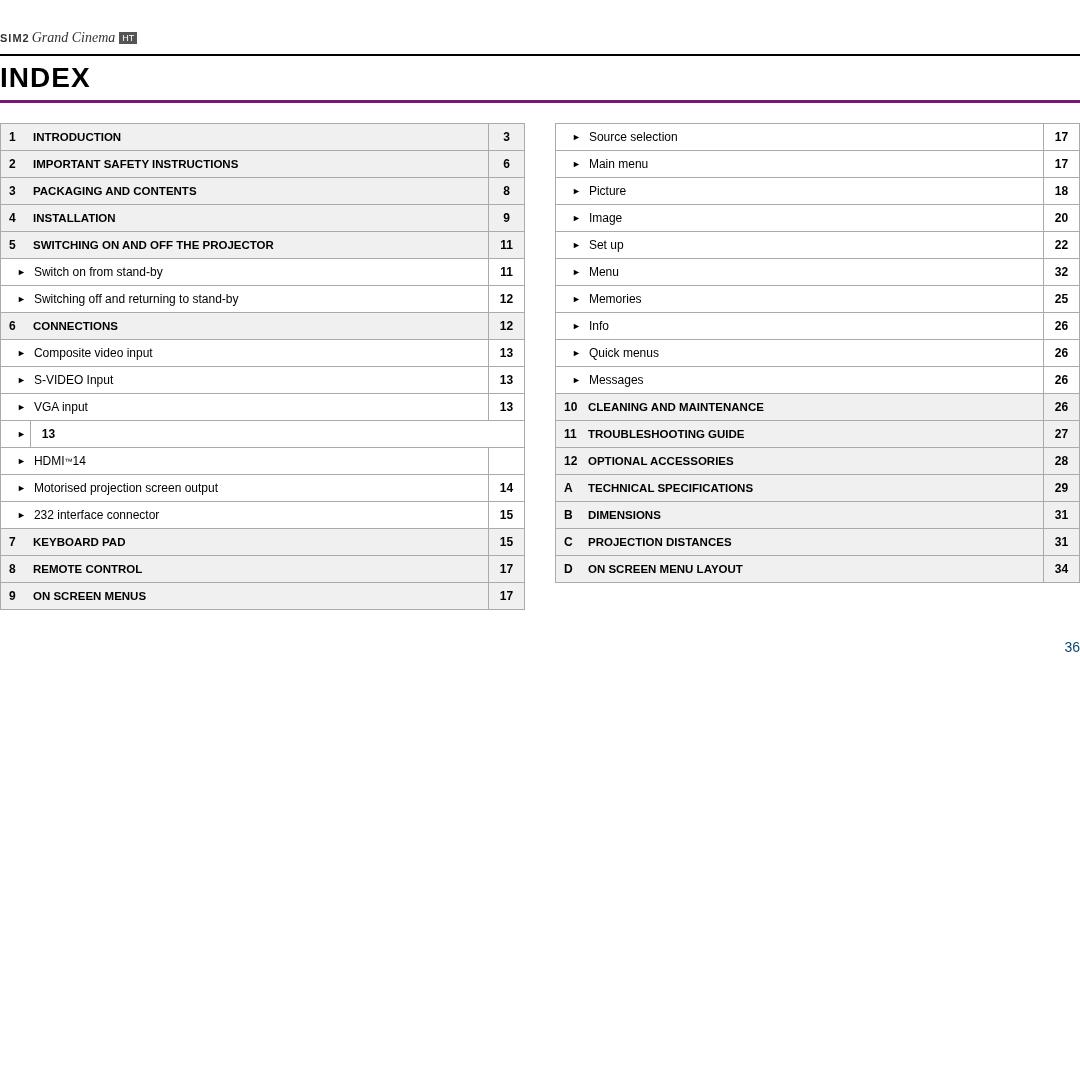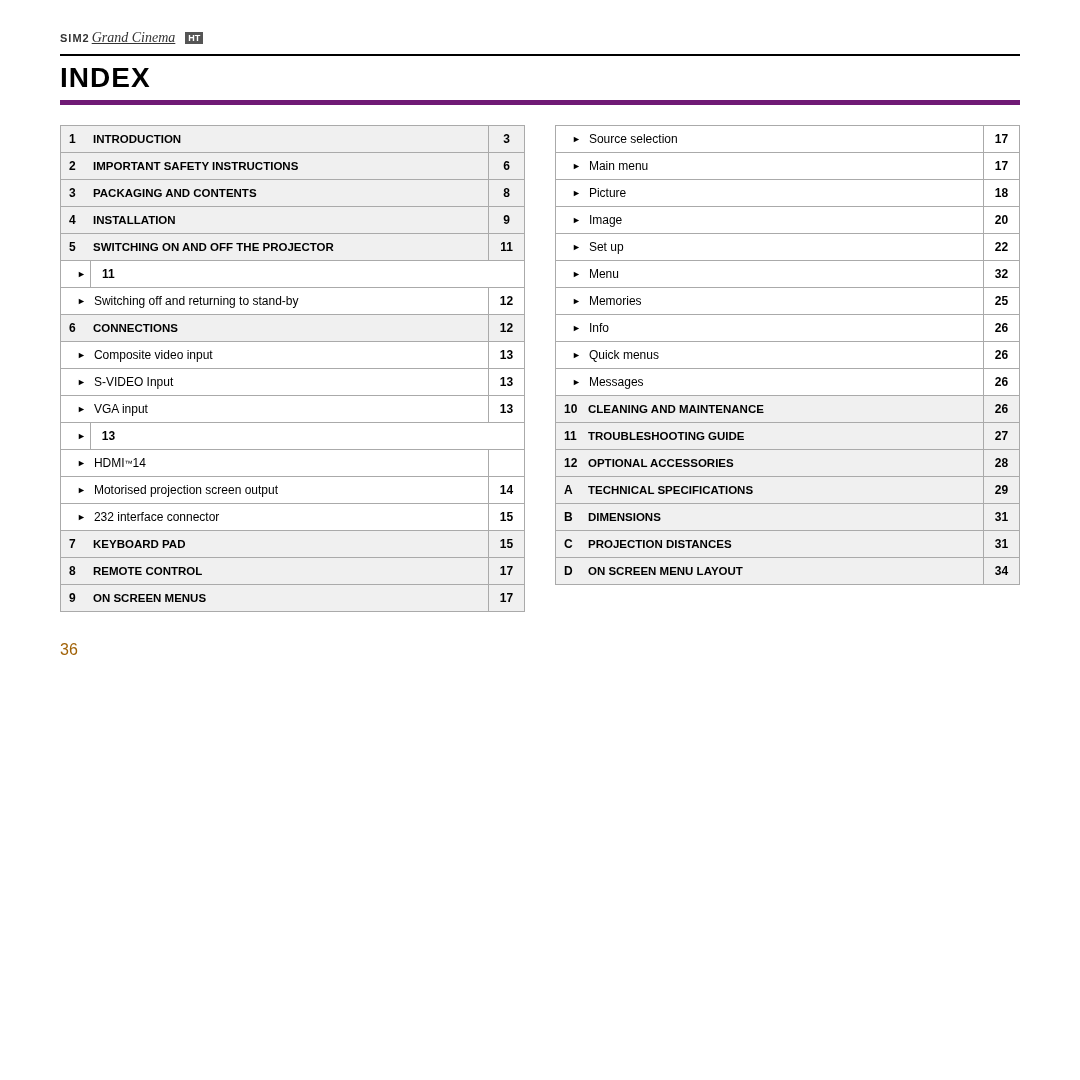--- a/index.html
+++ b/index.html
@@ -7,54 +7,53 @@
       background: #ffffff;
       font-family: Arial, Helvetica, sans-serif;
       width: 1080px;
       height: 1080px;
       overflow: hidden;
       display: flex;
       flex-direction: column;
       align-items: center;
     }
     .page {
-      width: 960px;
+      width: 1080px;
       padding: 30px 0 20px 0;
     }
     .logo-area {
       margin-bottom: 8px;
       font-size: 12px;
       color: #333;
       display: flex;
       align-items: center;
       gap: 2px;
     }
     .logo-sim2 {
       font-size: 11px;
       font-weight: bold;
       letter-spacing: 1px;
       text-transform: uppercase;
     }
     .logo-grand {
       font-style: italic;
       font-size: 14px;
       font-family: Georgia, serif;
-      text-decoration: underline;
     }
     .logo-ht {
       background: #555;
       color: white;
       font-size: 9px;
-      font-weight: bold;
+      font-weight: normal;
       padding: 1px 3px;
-      margin-left: 8px;
+      margin-left: 2px;
     }
     .title-section {
       border-top: 2px solid #000;
-      border-bottom: 5px solid #701a75;
+      border-bottom: 3px solid #701a75;
       padding: 6px 0;
       margin-bottom: 20px;
     }
     .index-title {
       font-size: 28px;
       font-weight: bold;
       letter-spacing: 1px;
     }
     .toc-container {
       display: flex;
@@ -104,24 +103,24 @@
       min-width: 36px;
       padding: 6px 6px;
       font-size: 12px;
       font-weight: bold;
       display: flex;
       align-items: center;
       justify-content: center;
       border-left: 1px solid #aaa;
     }
     .page-footer {
-      text-align: left;
+      text-align: right;
       margin-top: 30px;
-      font-size: 16px;
-      color: #a16207;
+      font-size: 14px;
+      color: #0c4a6e;
     }
   </style>
 </head>
 <body>
 
 <div class="page">
 
   <div class="logo-area">
     <span class="logo-sim2">SIM2</span>
     <span class="logo-grand">Grand Cinema</span>
@@ -155,20 +154,21 @@
           <span class="toc-label">INSTALLATION</span>
           <span class="toc-page">9</span>
         </div>
         <div class="toc-row main-row">
           <span class="toc-num">5</span>
           <span class="toc-label">SWITCHING ON AND OFF THE PROJECTOR</span>
           <span class="toc-page">11</span>
         </div>
         <div class="toc-row sub-row">
           <span class="toc-num" style="font-size: 9px; padding-left: 16px;">►</span>
+          <span class="toc-label">Switch on from stand-by</span>
           <span class="toc-page">11</span>
         </div>
         <div class="toc-row sub-row">
           <span class="toc-num" style="font-size: 9px; padding-left: 16px;">►</span>
           <span class="toc-label">Switching off and returning to stand-by</span>
           <span class="toc-page">12</span>
         </div>
         <div class="toc-row main-row">
           <span class="toc-num">6</span>
           <span class="toc-label">CONNECTIONS</span>

